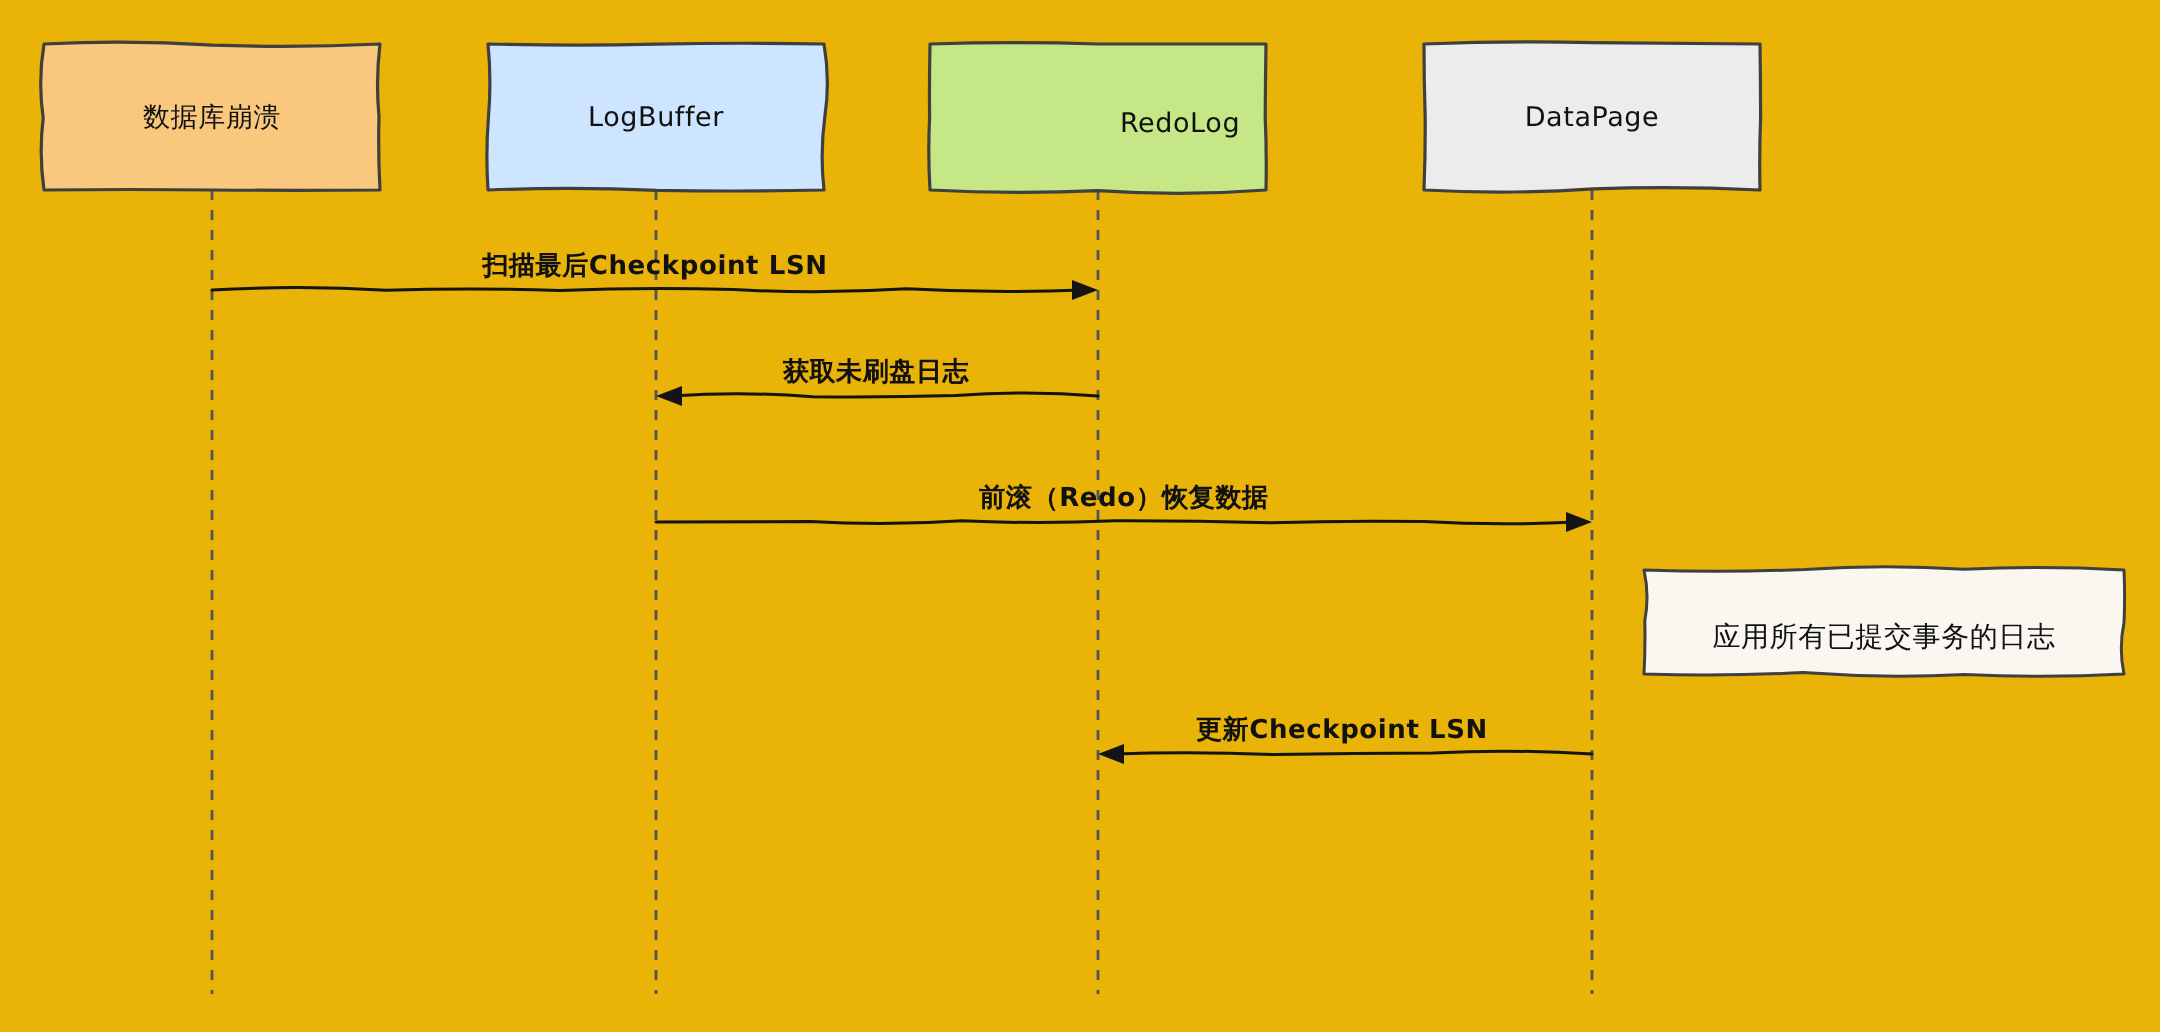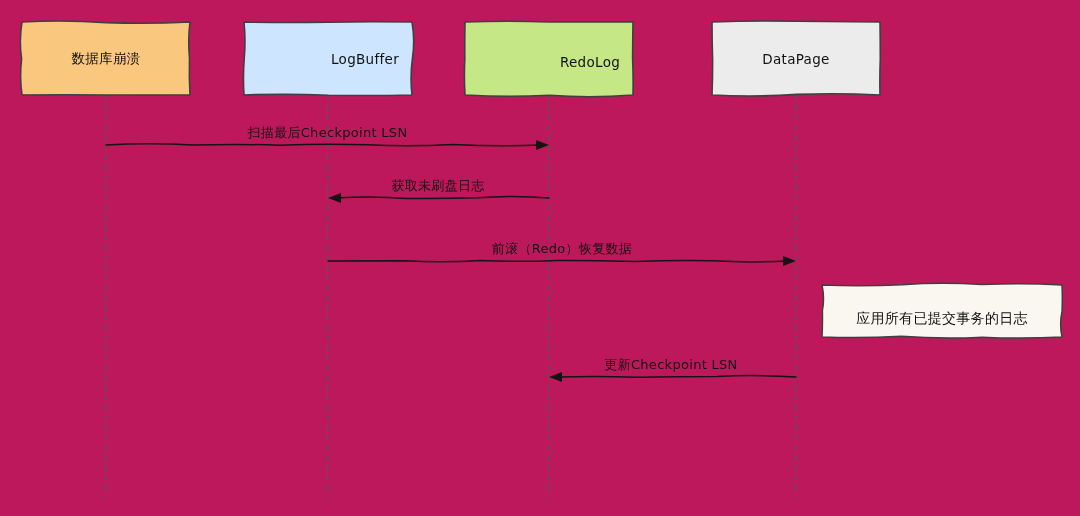--- a/index.html
+++ b/index.html
@@ -8,21 +8,21 @@
     background: #ffffff;
     width: 1080px;
     height: 516px;
     overflow: hidden;
     font-family: "DejaVu Sans", "Liberation Sans", sans-serif;
   }
   #stage {
     position: relative;
     width: 1080px;
     height: 516px;
-    background: #be185d;
+    background: #eab308;
   }
   #diagram-svg {
     position: absolute;
     left: 0;
     top: 0;
   }
   .txt {
     position: absolute;
     color: #111111;
     white-space: nowrap;
@@ -31,20 +31,21 @@
   .actor-label {
     display: flex;
     align-items: center;
     justify-content: center;
     text-align: center;
     font-size: 13.5px;
   }
   .msg-label {
     font-size: 13px;
     transform: translateX(-50%);
+    font-weight: bold;
   }
   .note-label {
     display: flex;
     align-items: center;
     justify-content: center;
     text-align: center;
     font-size: 14px;
   }
 </style>
 </head>
@@ -65,21 +66,21 @@
       <path d="M 549.0 198.0 Q 513.4 195.0 477.9 197.8 Q 442.1 198.8 406.3 198.4 Q 371.2 195.6 336.0 198.0" fill="none" stroke="#141414" stroke-width="1.5" stroke-linecap="round"></path>
       <polygon points="328,198 341,193 341,203" fill="#141414"></polygon>
       <path d="M 328.0 261.0 Q 366.5 260.9 405.0 260.8 Q 443.0 263.0 481.0 260.4 Q 519.3 262.1 557.5 260.4 Q 596.2 260.3 634.9 261.4 Q 673.4 260.2 711.9 260.8 Q 750.0 262.9 788.0 261.0" fill="none" stroke="#141414" stroke-width="1.5" stroke-linecap="round"></path>
       <polygon points="796,261 783,256 783,266" fill="#141414"></polygon>
       <path d="M 796.0 377.0 Q 756.2 374.5 716.4 376.5 Q 676.8 376.7 637.2 377.3 Q 597.1 375.7 557.0 377.0" fill="none" stroke="#141414" stroke-width="1.5" stroke-linecap="round"></path>
       <polygon points="549,377 562,372 562,382" fill="#141414"></polygon>
       <path d="M 822.0 285.0 Q 862.2 286.5 902.3 284.7 Q 942.1 282.0 982.0 284.6 Q 1022.0 282.8 1062.0 285.0 Q 1062.6 298.2 1062.0 311.4 Q 1059.3 324.2 1062.0 337.0 Q 1022.1 339.1 982.3 337.2 Q 941.9 339.3 901.5 336.3 Q 861.7 338.3 822.0 337.0 Q 822.7 323.7 822.4 310.4 Q 824.8 297.7 822.0 285.0 Z" fill="#FAF7F0" stroke="#3f3f3f" stroke-width="1.5" stroke-linejoin="round"></path>
     </svg>
   <div id="labels">
       <div class="txt actor-label" style="left: 22px; top: 22px; width: 168px; height: 73px;">数据库崩溃</div>
-      <div class="txt actor-label" style="left: 244px; top: 22px; width: 168px; height: 73px; padding-left: 37px;">LogBuffer</div>
+      <div class="txt actor-label" style="left: 244px; top: 22px; width: 168px; height: 73px;">LogBuffer</div>
       <div class="txt actor-label" style="left: 465px; top: 22px; width: 168px; height: 79px; padding-left: 41px;">RedoLog</div>
       <div class="txt actor-label" style="left: 712px; top: 22px; width: 168px; height: 73px; text-align: right;">DataPage</div>
       <div class="txt msg-label" style="left: 327.5px; top: 124px;">扫描最后Checkpoint LSN</div>
       <div class="txt msg-label" style="left: 438px; top: 177px;">获取未刷盘日志</div>
       <div class="txt msg-label" style="left: 562px; top: 240px;">前滚（Redo）恢复数据</div>
       <div class="txt msg-label" style="left: 671px; top: 356px;">更新Checkpoint LSN</div>
       <div class="txt note-label" style="left: 822px; top: 285px; width: 240px; height: 68px;">应用所有已提交事务的日志</div>
     </div>
 </div>
 

